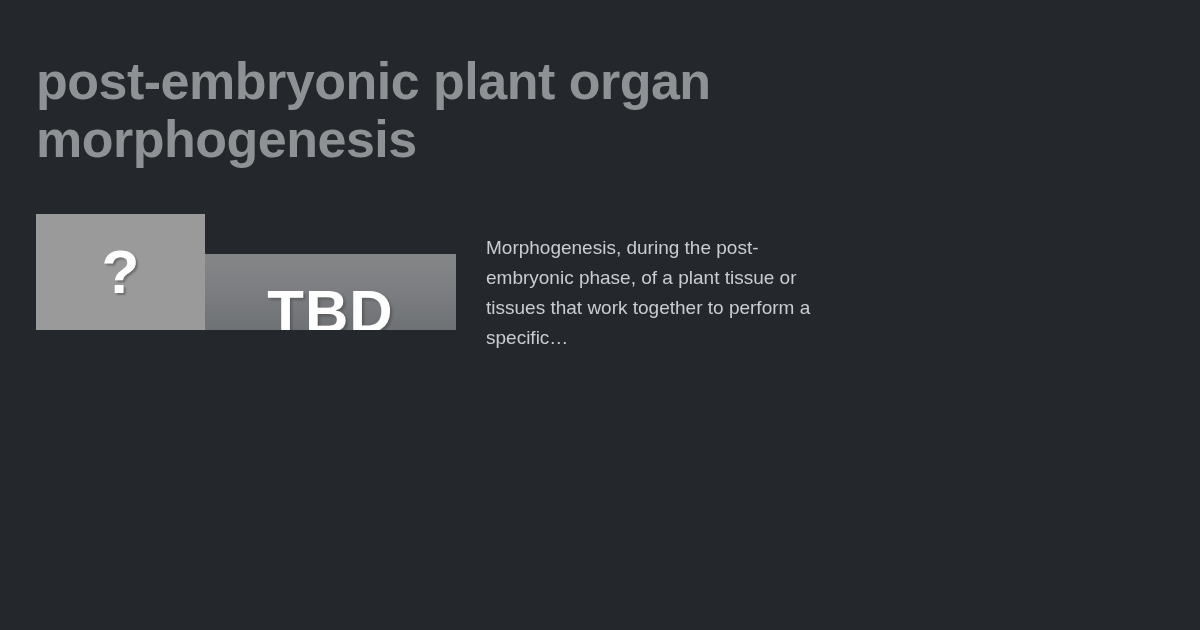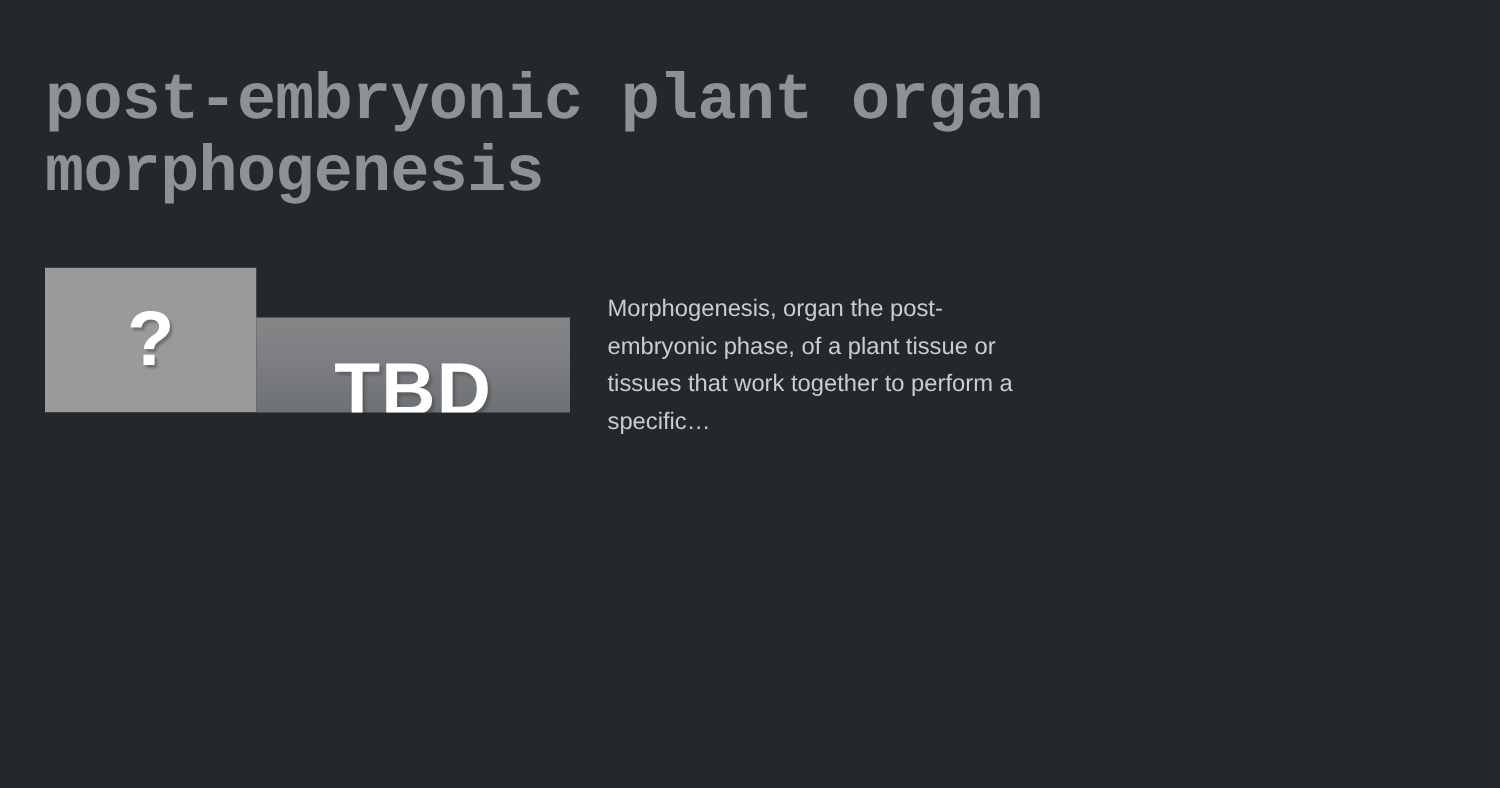--- a/index.html
+++ b/index.html
@@ -22,21 +22,21 @@
     box-sizing: border-box;
     padding: 0;
   }
 
   .title {
     position: absolute;
     left: 36px;
     top: 52px;
     width: 1000px;
     margin: 0;
-    font-family: Liberation Mono, monospace;
+    font-family: Liberation Sans, sans-serif;
     font-weight: 700;
     font-size: 52px;
     line-height: 58px;
     letter-spacing: -0.5px;
     color: #8e9295;
   }
 
   .body-row {
     position: absolute;
     left: 36px;
@@ -120,17 +120,17 @@
 
     <div class="thumb">
       <div class="thumb-left">
         <span class="qmark">?</span>
       </div>
       <div class="thumb-right">
         <span class="tbd">TBD</span>
       </div>
     </div>
 
-    <p class="summary">Morphogenesis, organ the post-embryonic phase, of a plant tissue or tissues that work together to perform a specific…</p>
+    <p class="summary">Morphogenesis, during the post-embryonic phase, of a plant tissue or tissues that work together to perform a specific…</p>
 
   </div>
 
 </div>
 
 </body></html>

